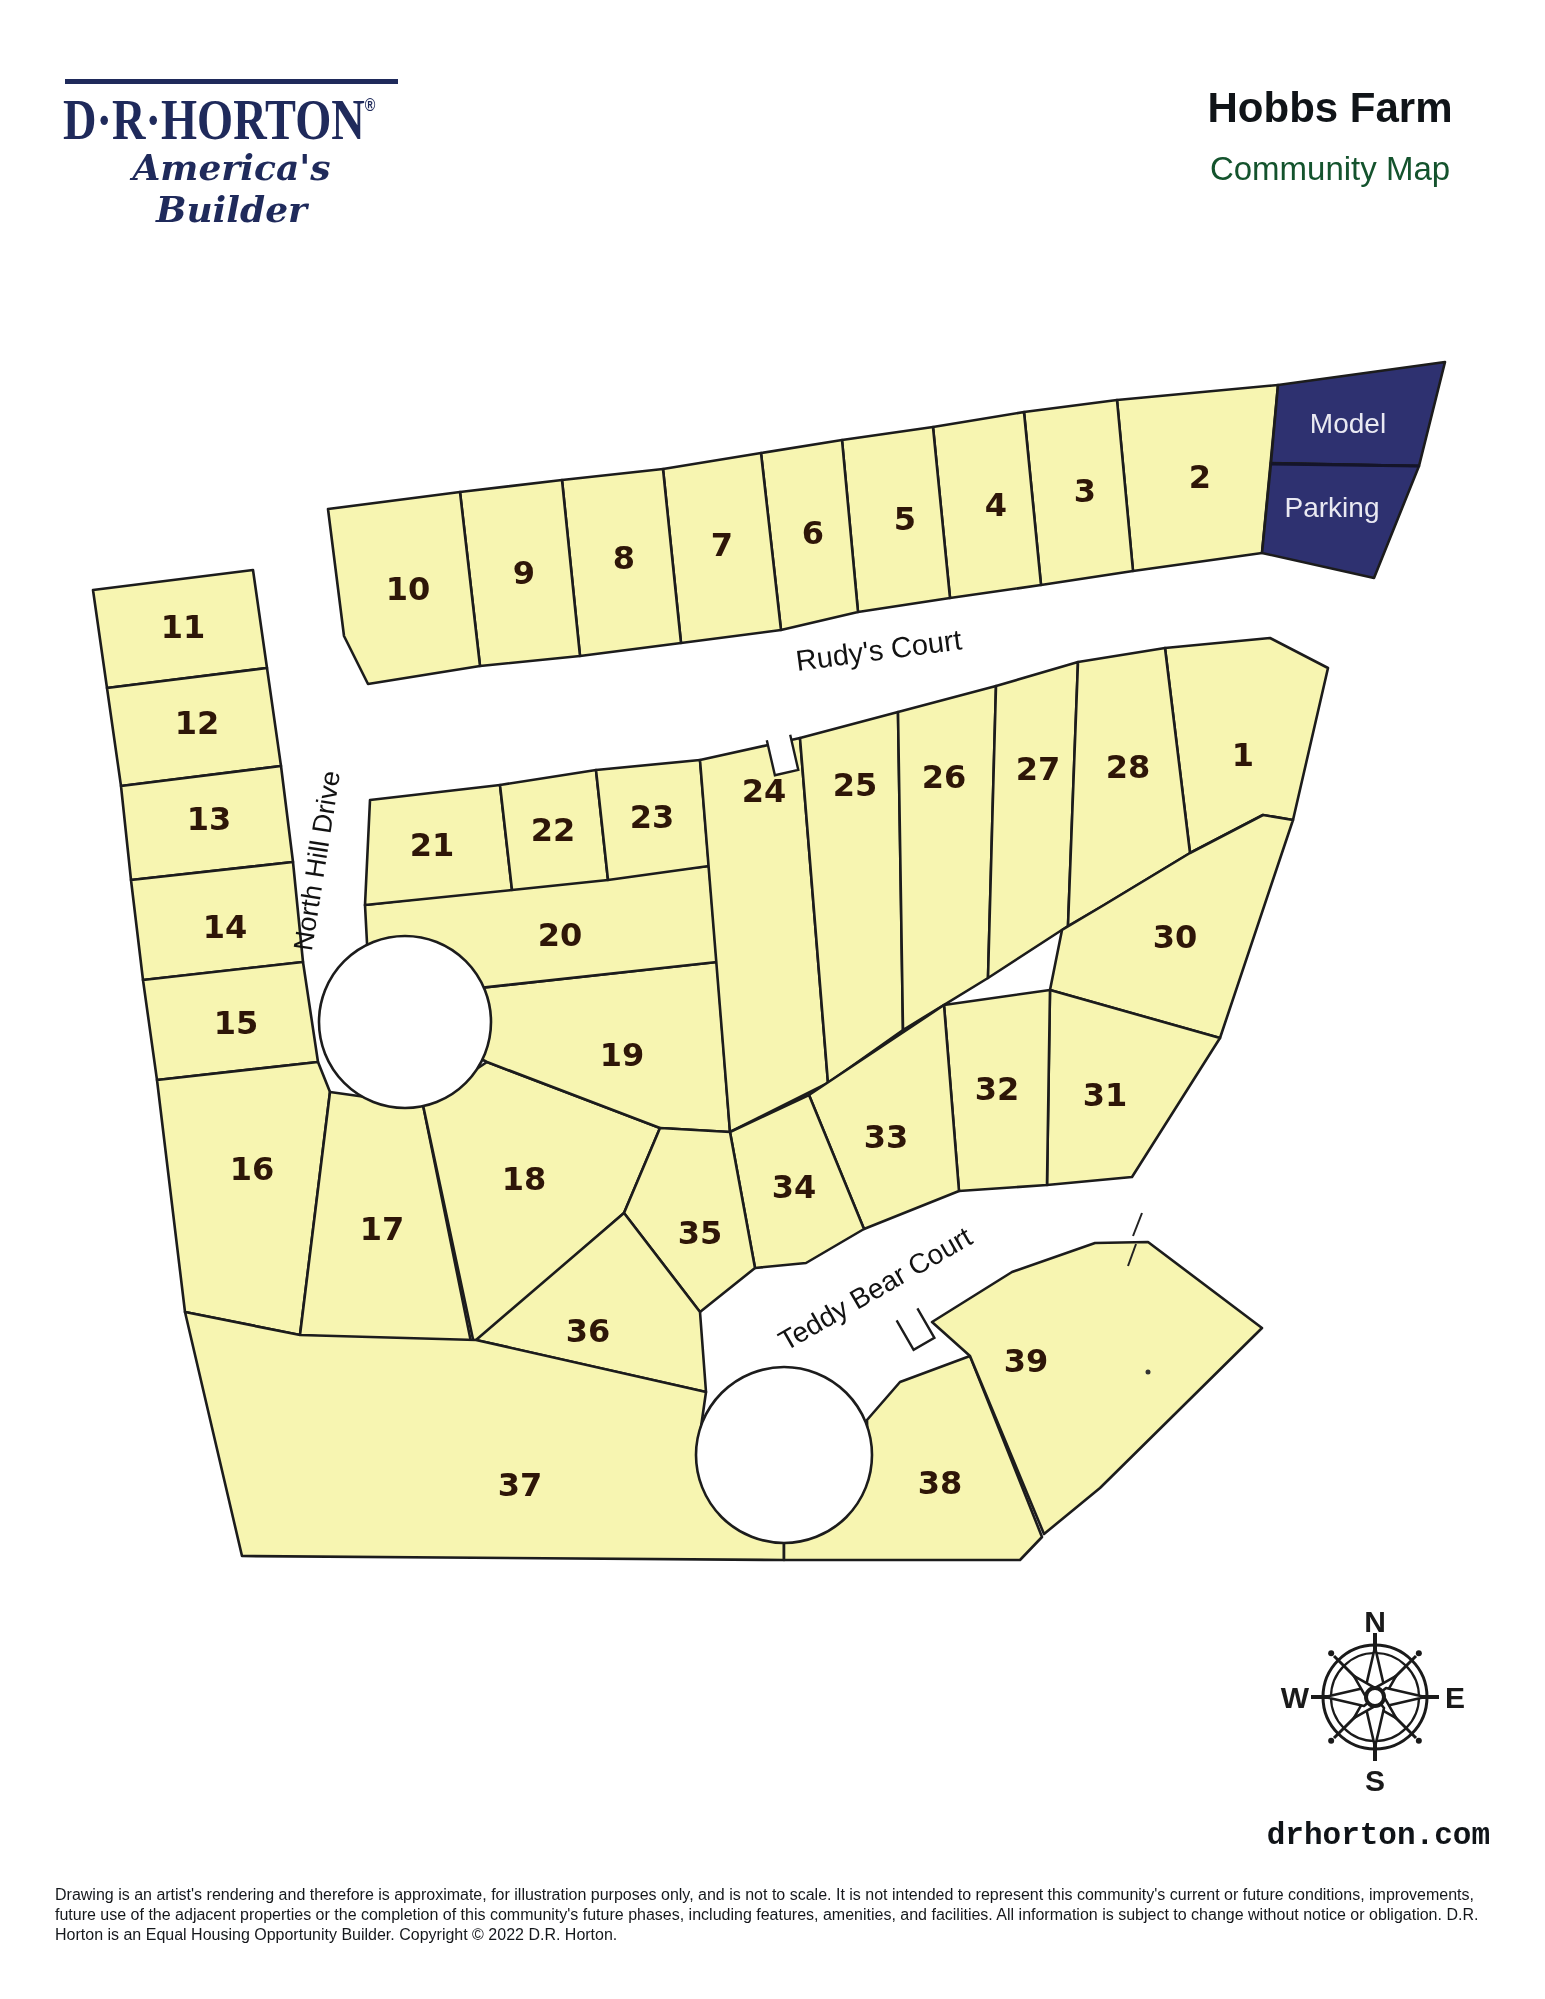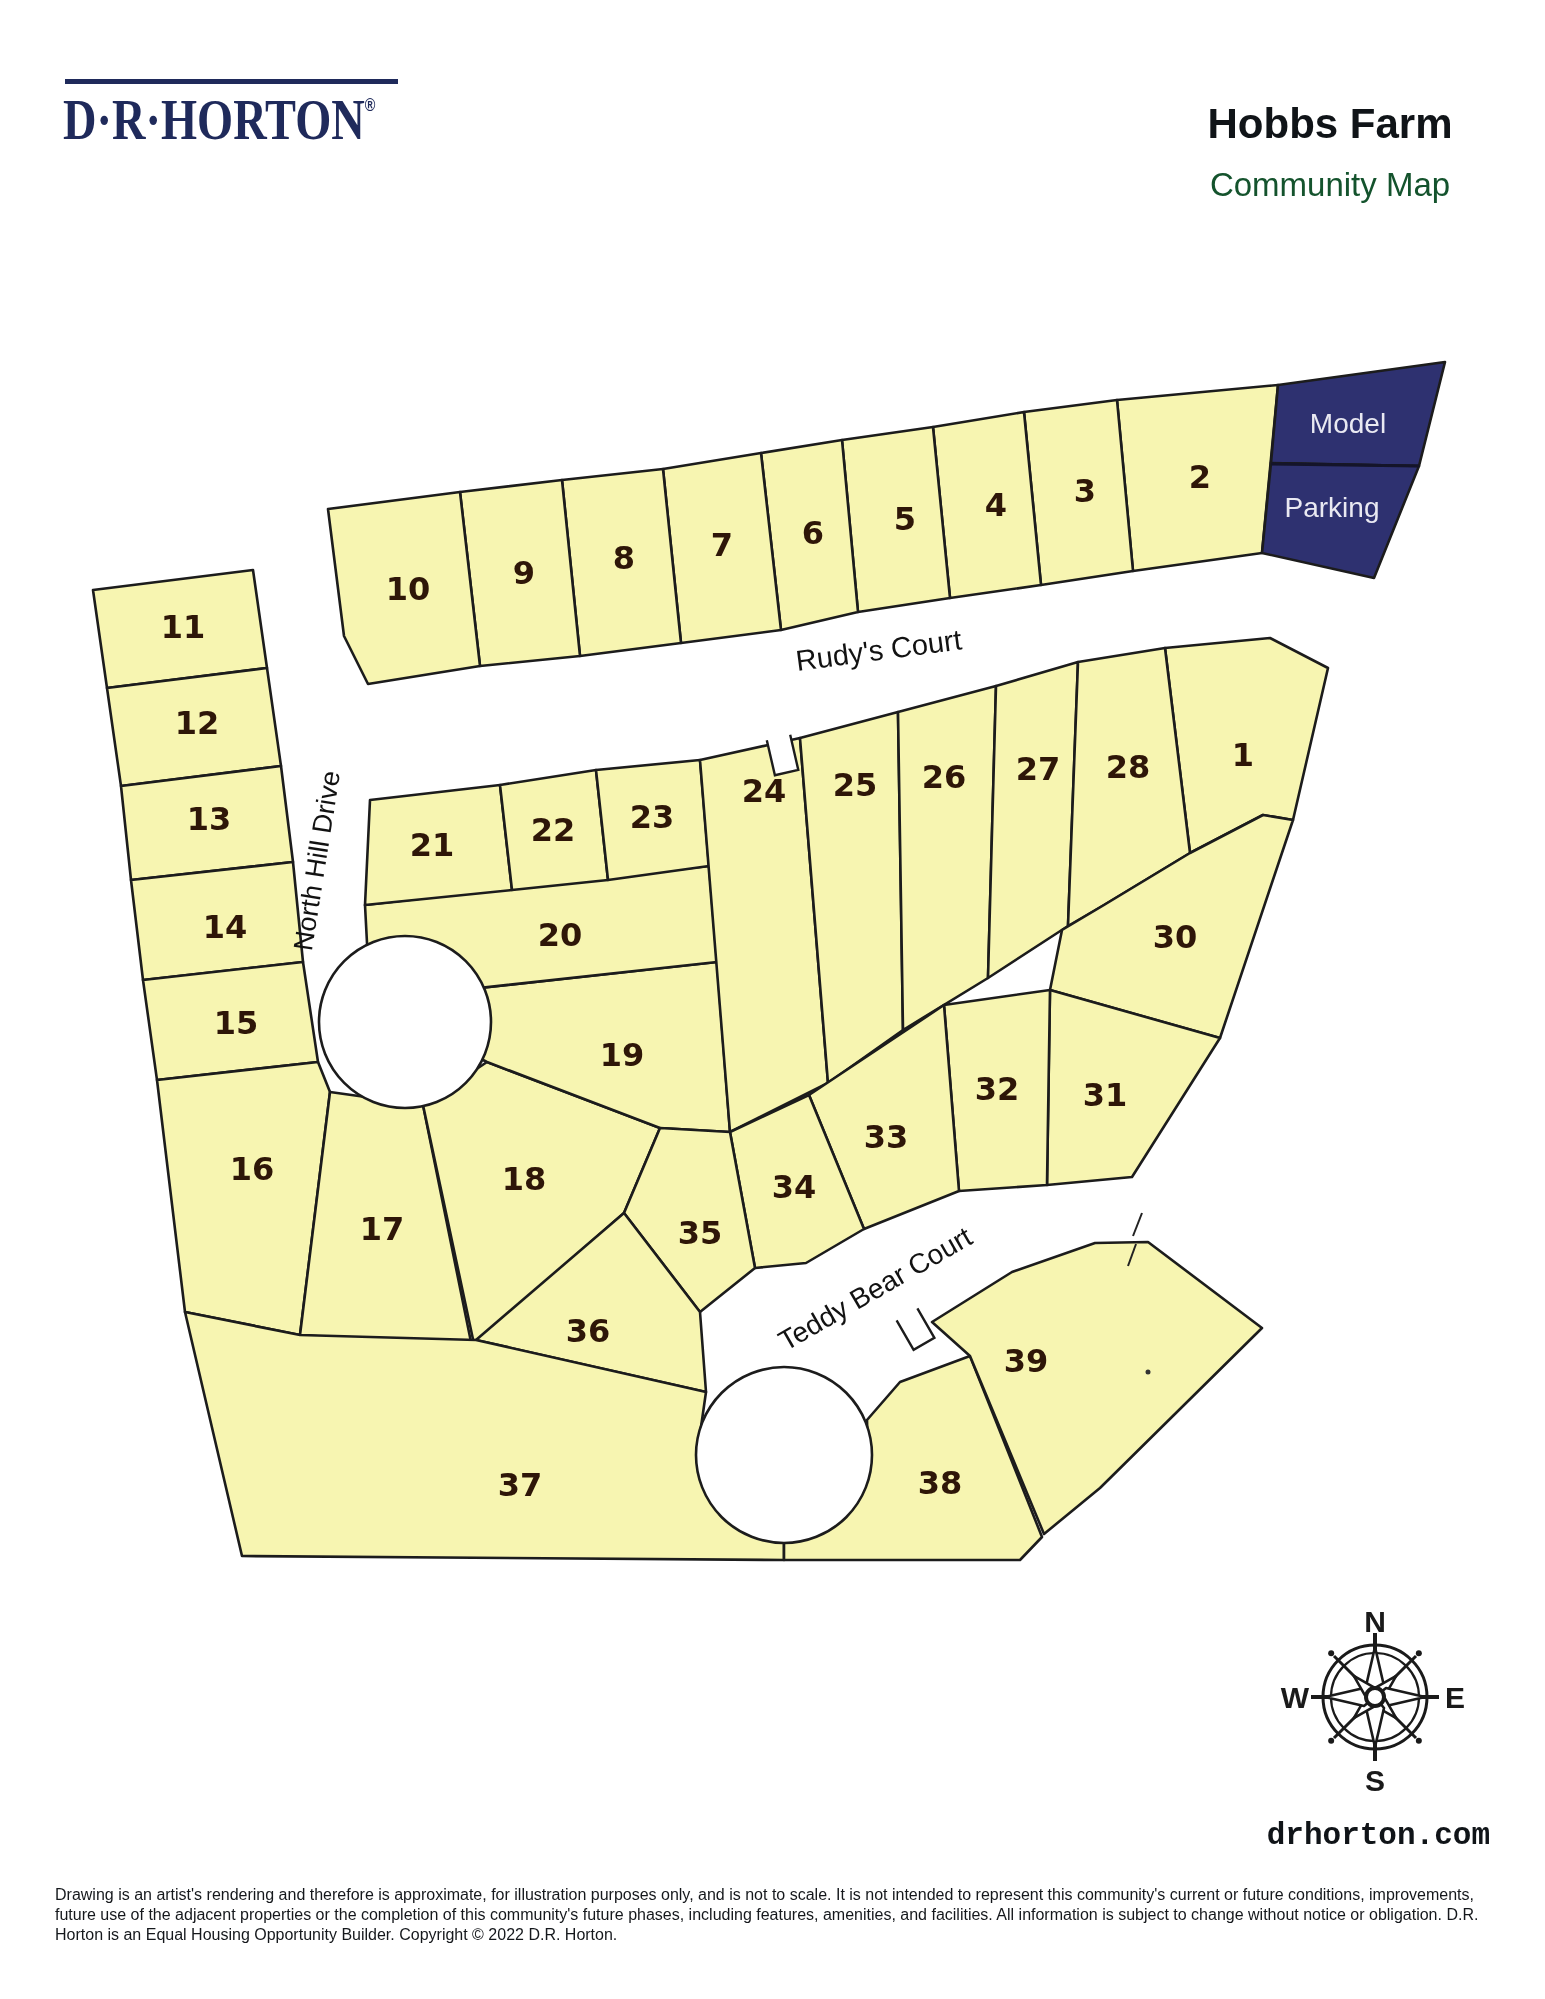--- a/index.html
+++ b/index.html
@@ -6,37 +6,38 @@
   .page{position:relative;width:1545px;height:1999px;background:#ffffff;overflow:hidden;
         font-family:"Liberation Sans", sans-serif;border-radius:8px;}
   
   .logo-rule{position:absolute;left:65px;top:79px;width:333px;height:5px;background:#1f2a5b;}
   .logo-wordmark{position:absolute;left:63px;top:86px;color:#1f2a5b;font-family:"Liberation Serif",serif;
         font-weight:bold;font-size:58px;white-space:nowrap;transform:scaleX(0.80);transform-origin:left top;
         letter-spacing:0px;}
   .logo-reg{font-size:18px;vertical-align:28px;font-family:"Liberation Sans",sans-serif;}
   .logo-tagline{position:absolute;left:65px;top:146px;width:333px;text-align:center;color:#1f2a5b;
         font-family:"DejaVu Serif",serif;font-style:italic;font-weight:bold;font-size:36px;}
-  .title-block{position:absolute;left:1130px;top:100px;width:400px;text-align:center;color:#101418;}
+  .title-block{position:absolute;left:1130px;top:84px;width:400px;text-align:center;color:#101418;}
   .title-main{font-size:42px;font-weight:bold;letter-spacing:0px;}
   .title-sub{font-size:33px;font-weight:400;margin-top:18px;color:#14532d;}
   
   svg.map{position:absolute;left:0;top:0;width:1545px;height:1999px;}
   
   .website{position:absolute;right:55px;top:1818px;font-size:31px;font-weight:bold;color:#101418;font-family:Liberation Mono, monospace;}
   .disclaimer{position:absolute;left:55px;top:1853px;width:1438px;font-size:16px;line-height:20px;
         color:#15181c;margin-top:32px;}
 </style>
 </head>
 <body>
 
 <div class="page">
 
   <div class="logo-rule"></div>
   <div class="logo-wordmark"><span>D·R·HORTON</span><span class="logo-reg">®</span></div>
+  <div class="logo-tagline">America's Builder</div>
 
   <div class="title-block">
     <div class="title-main">Hobbs Farm</div>
     <div class="title-sub">Community Map</div>
   </div>
 
   <svg class="map" id="map-svg" viewBox="0 0 1545 1999">
       <polygon points="1165,648 1270,638 1328,668 1293,820 1263,815 1190,853" fill="#f7f5b1" stroke="#1c1c1c" stroke-width="2.6" stroke-linejoin="round"></polygon>
       <polygon points="1117,400 1278,385 1262,553 1133,571" fill="#f7f5b1" stroke="#1c1c1c" stroke-width="2.6" stroke-linejoin="round"></polygon>
       <polygon points="1024,412 1117,400 1133,571 1041,585" fill="#f7f5b1" stroke="#1c1c1c" stroke-width="2.6" stroke-linejoin="round"></polygon>

